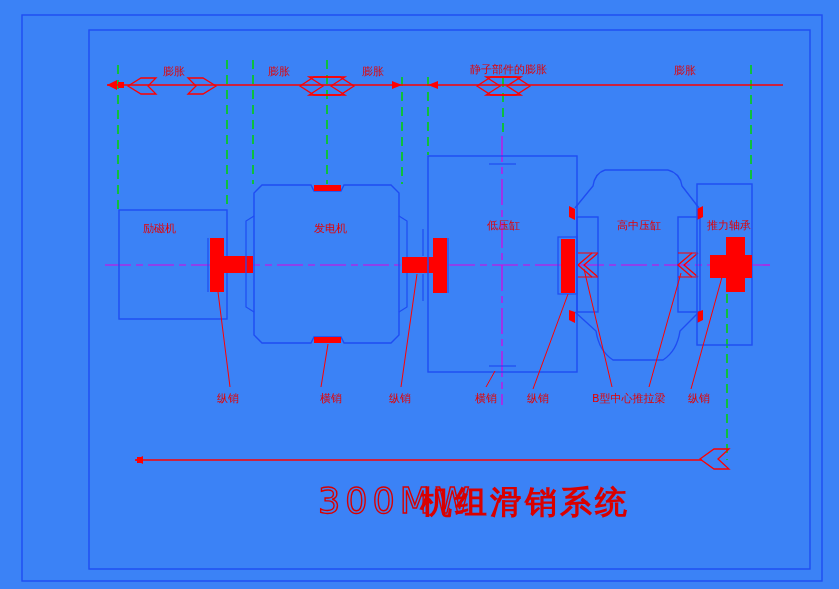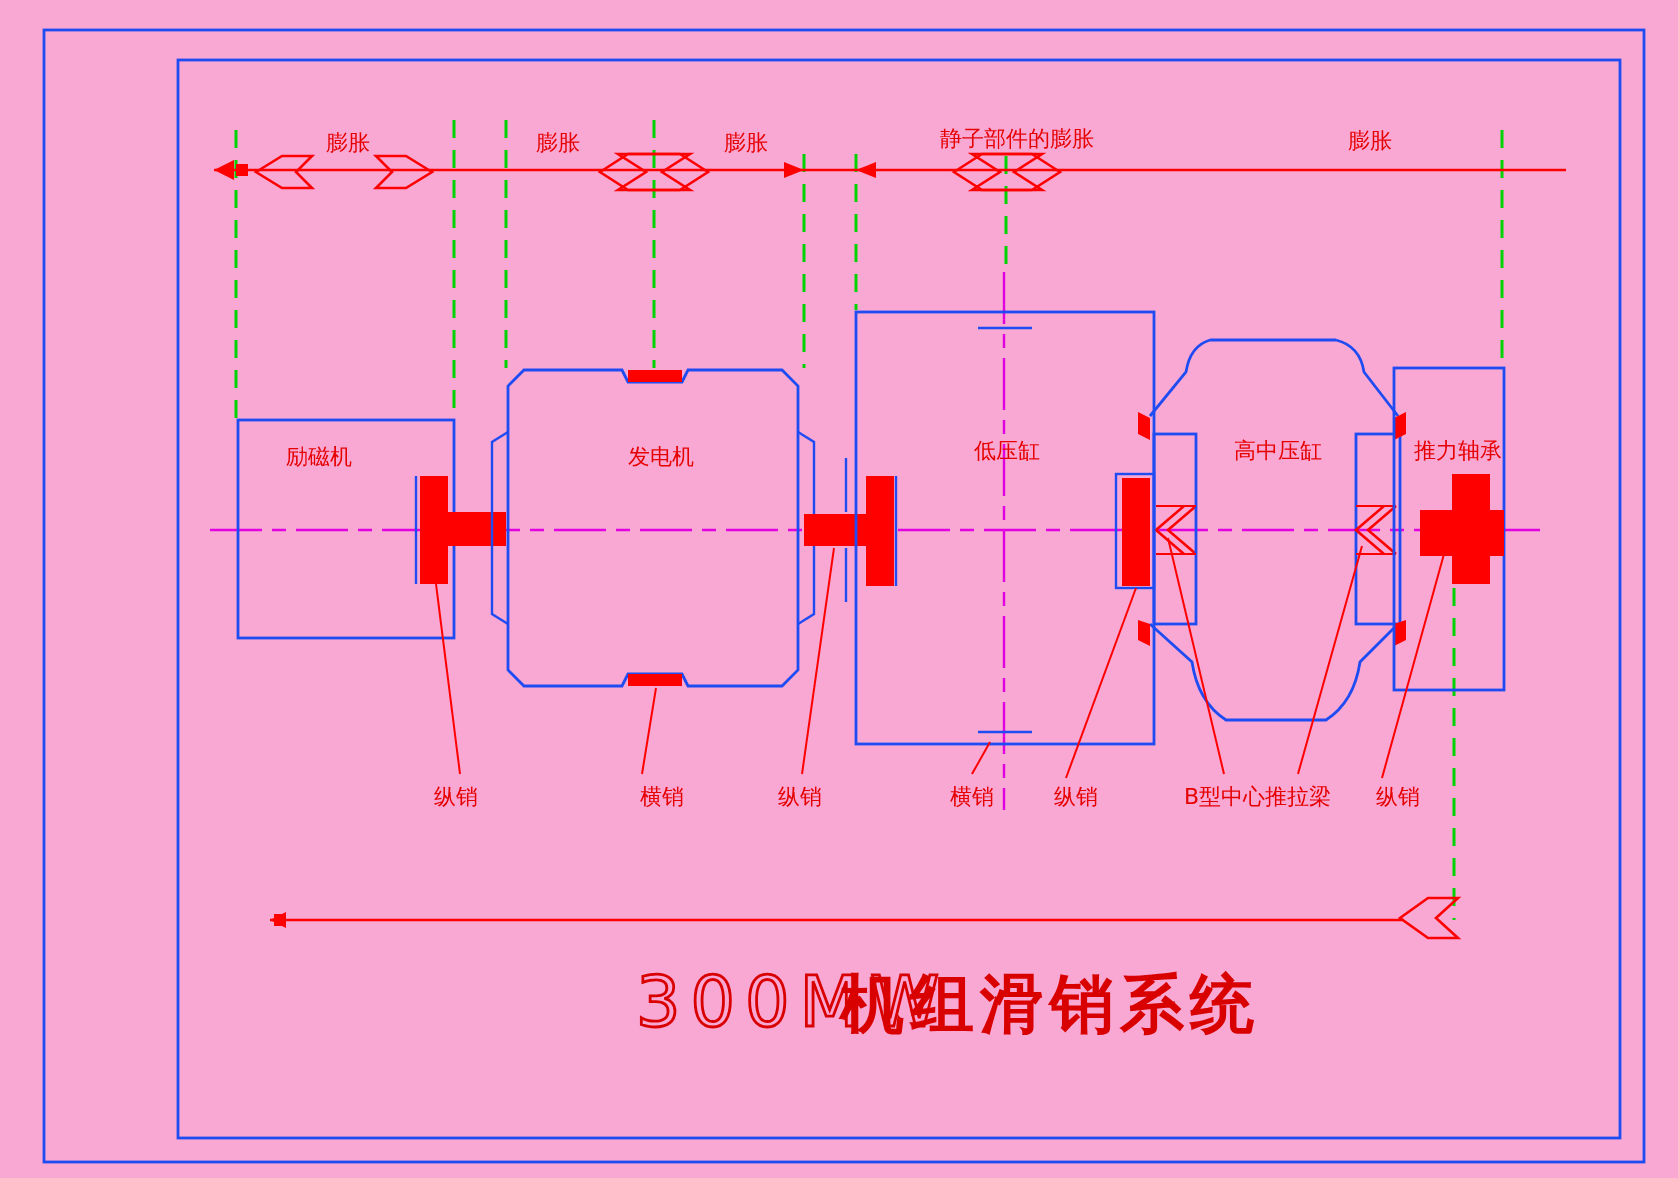--- a/index.html
+++ b/index.html
@@ -1,16 +1,16 @@
 <!DOCTYPE html>
 <html><head>
 <meta charset="utf-8">
 <style>
   html,body{margin:0;padding:0;background:#000;}
-  .stage{position:relative;width:839px;height:589px;background:#f9a8d4;overflow:hidden;}
+  .stage{position:relative;width:839px;height:589px;background:#3b82f6;overflow:hidden;}
   svg text{font-family:"DejaVu Sans",sans-serif;}
   .b{stroke:#1f4cf2;fill:none;stroke-width:1.4;}
   .bt{stroke:#1f4cf2;fill:none;stroke-width:1.2;}
   .r{stroke:#ff0000;fill:none;stroke-width:1.3;}
   .rt{stroke:#ff0000;fill:none;stroke-width:1;}
   .rf{fill:#ff0000;stroke:none;}
   .g{stroke:#00d400;fill:none;stroke-width:1.5;stroke-dasharray:9 6;}
   .m{stroke:#e000e0;fill:none;stroke-width:1.2;stroke-dasharray:26 5 7 5;}
   .lbl{fill:#e60000;font-size:11px;}
   .lbl2{fill:#e60000;font-size:11px;}

